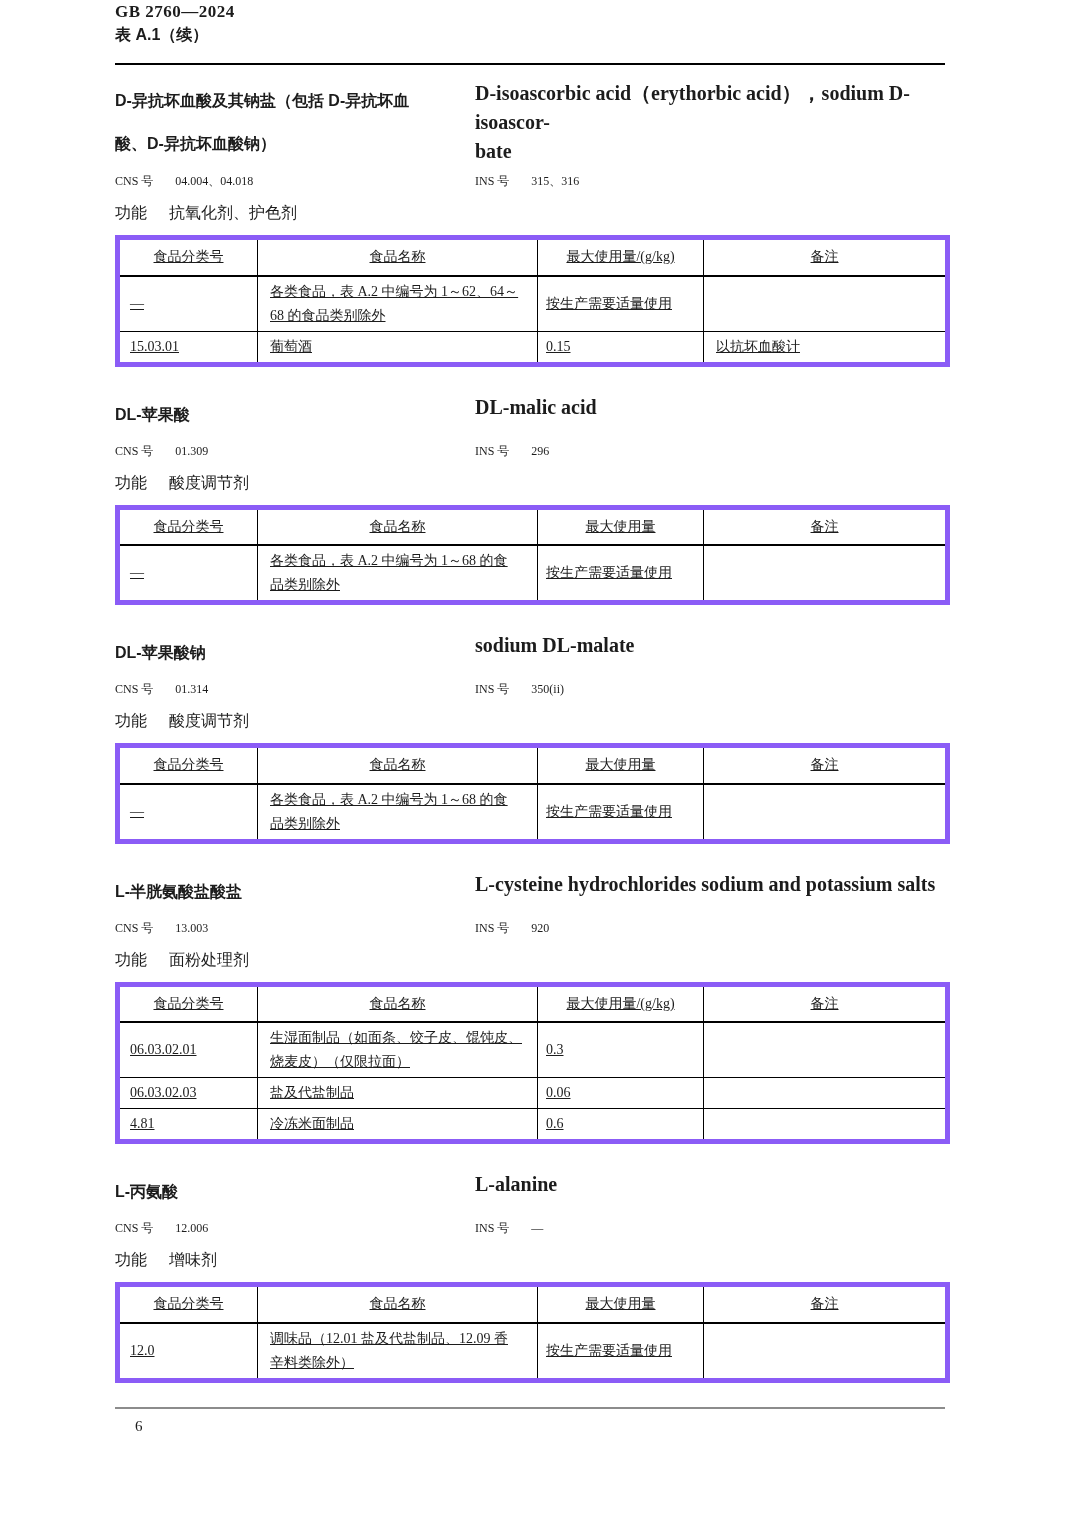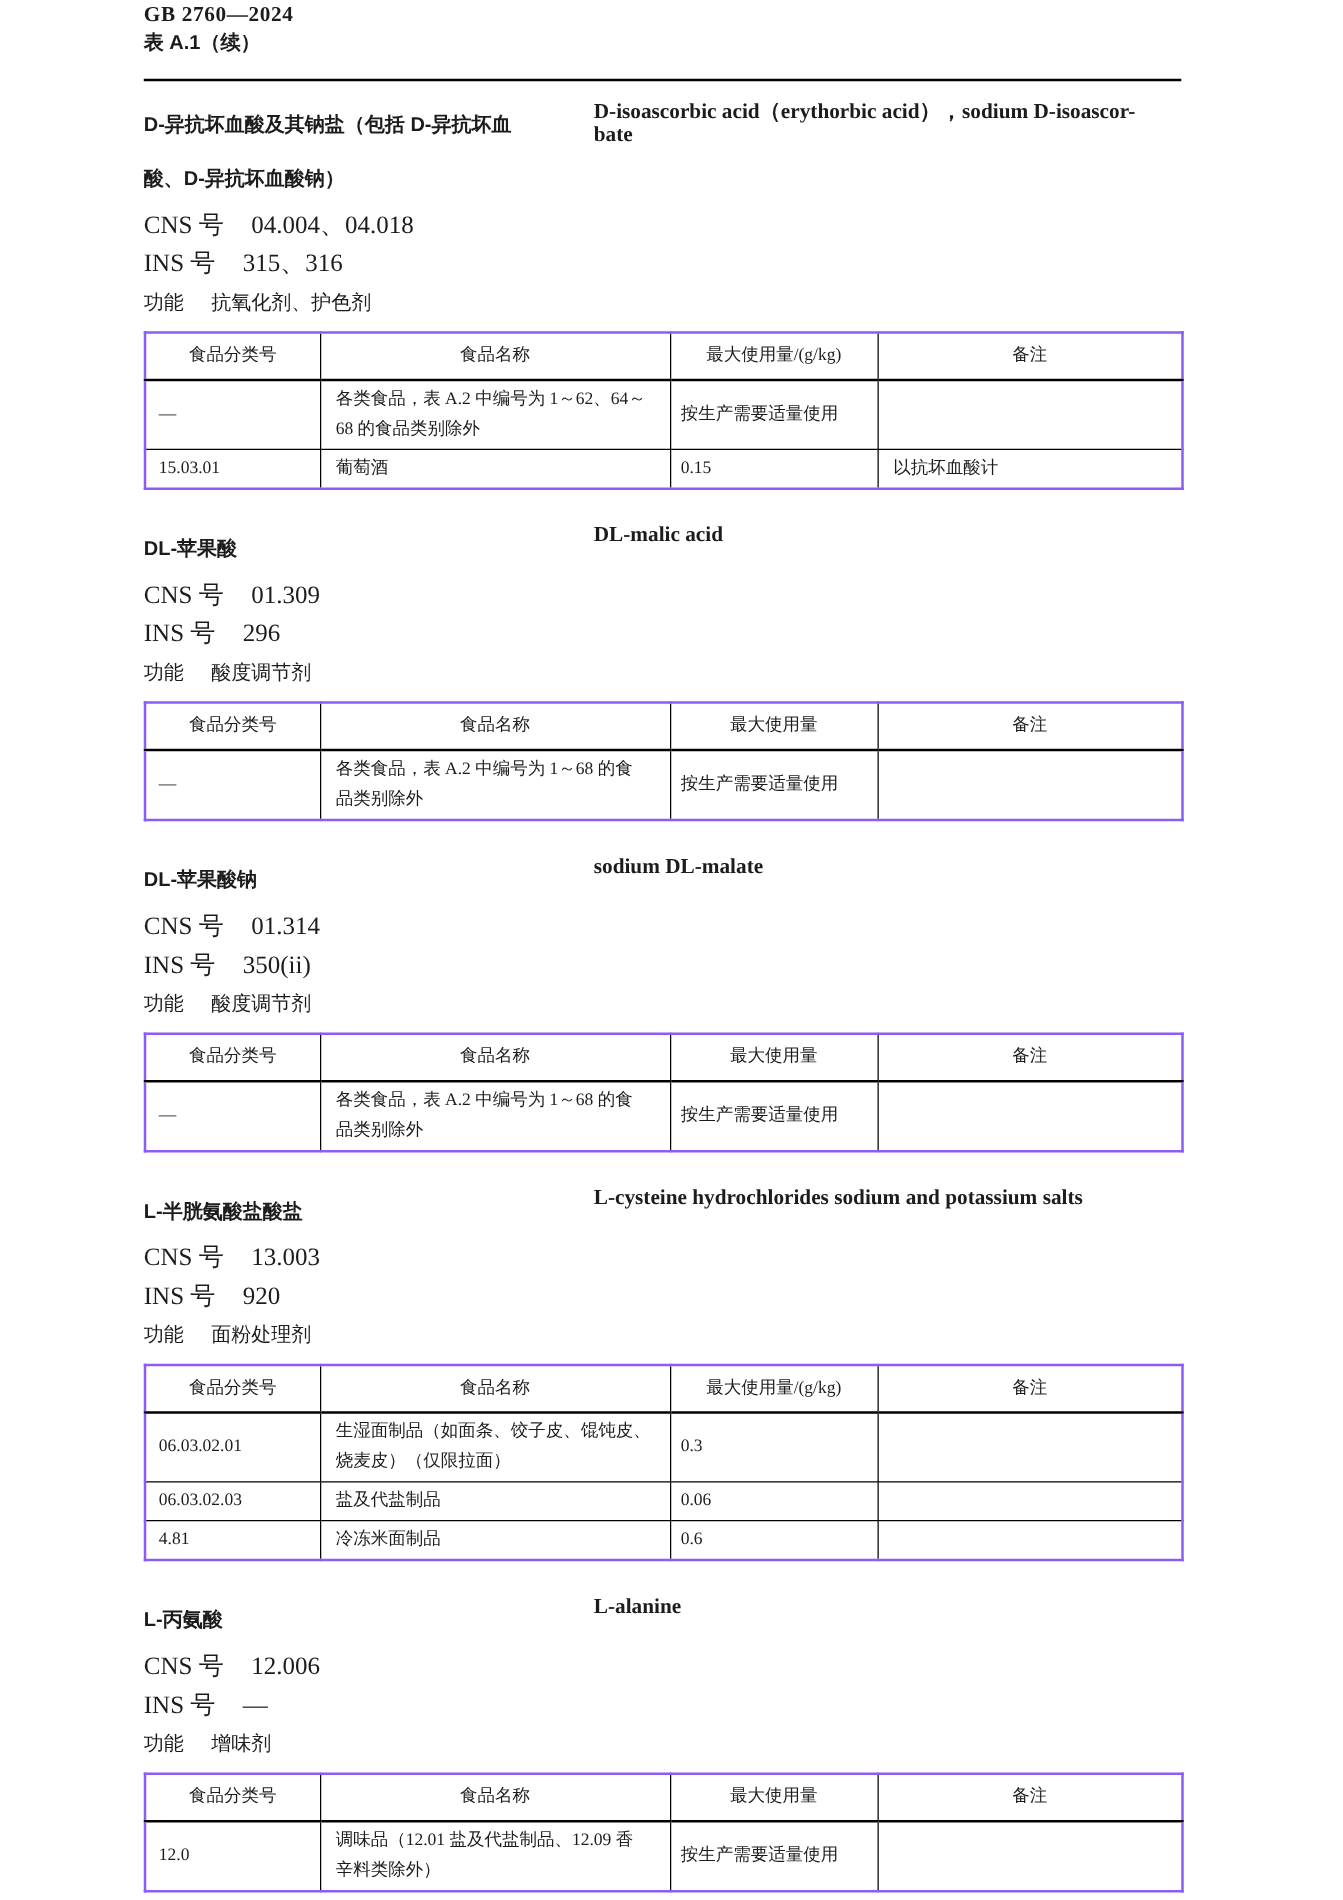--- a/index.html
+++ b/index.html
@@ -41,36 +41,37 @@
     padding-right: 18px;
     font-family: "Liberation Sans", "DejaVu Sans", sans-serif;
     font-weight: bold;
     font-size: 16px;
     line-height: 43px;
     white-space: pre-line;
   }
   .title-en {
     flex: 1;
     font-weight: bold;
-    font-size: 17px;
-    line-height: 19px;
+    font-size: 20px;
+    line-height: 29px;
     white-space: pre-line;
   }
-  .meta-row { display: flex; font-size: 20px; line-height: 31px; flex-direction: column; }
+  .meta-row { display: flex; font-size: 12px; line-height: 31px; }
   .meta-left { width: 360px; }
   .meta-right { flex: 1; }
   .meta-label { display: inline-block; margin-right: 22px; }
   .func-row { font-size: 16px; line-height: 31px; }
   .usage-table {
     margin-top: 7px;
     width: 830px;
     border-collapse: collapse;
     table-layout: fixed;
-    border: 2px solid #8b5cf6;
+    border: 5px solid #8b5cf6;
     font-size: 14px;
+    text-decoration: underline;
   }
   .usage-table col.c1 { width: 140px; }
   .usage-table col.c2 { width: 280px; }
   .usage-table col.c3 { width: 166px; }
   .usage-table col.c4 { width: 244px; }
   .usage-table th, .usage-table td {
     border: 1px solid #000;
     line-height: 24px;
     vertical-align: middle;
     font-weight: normal;

